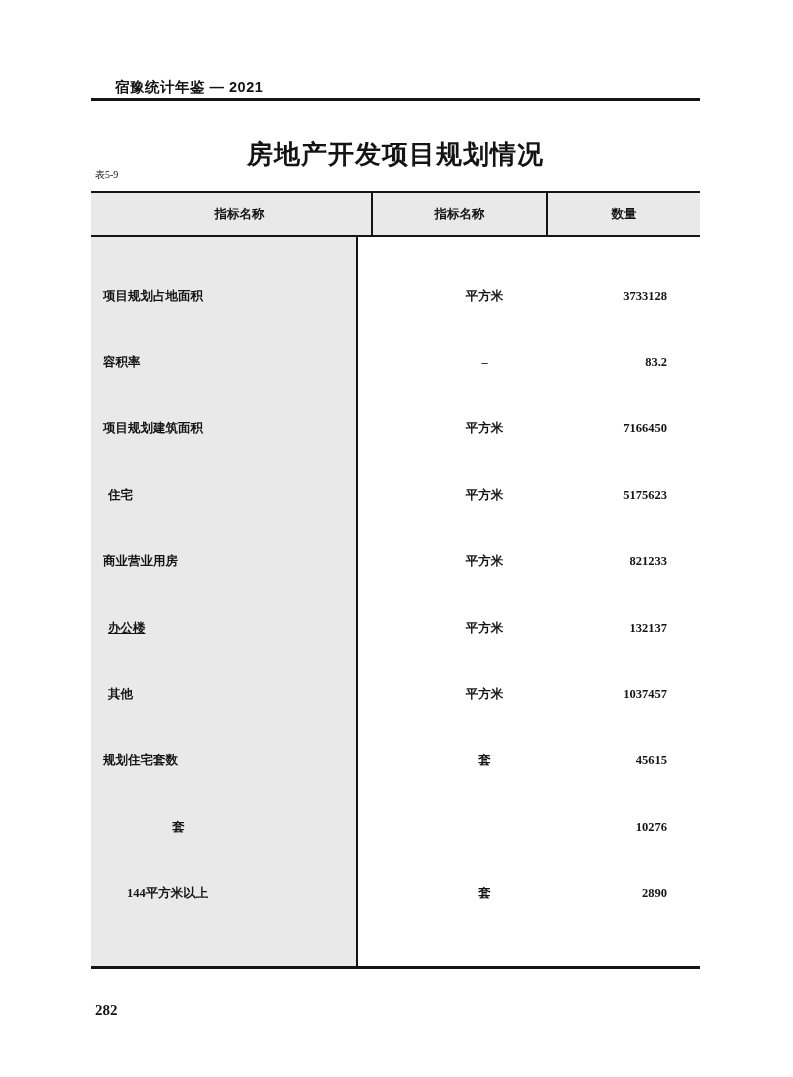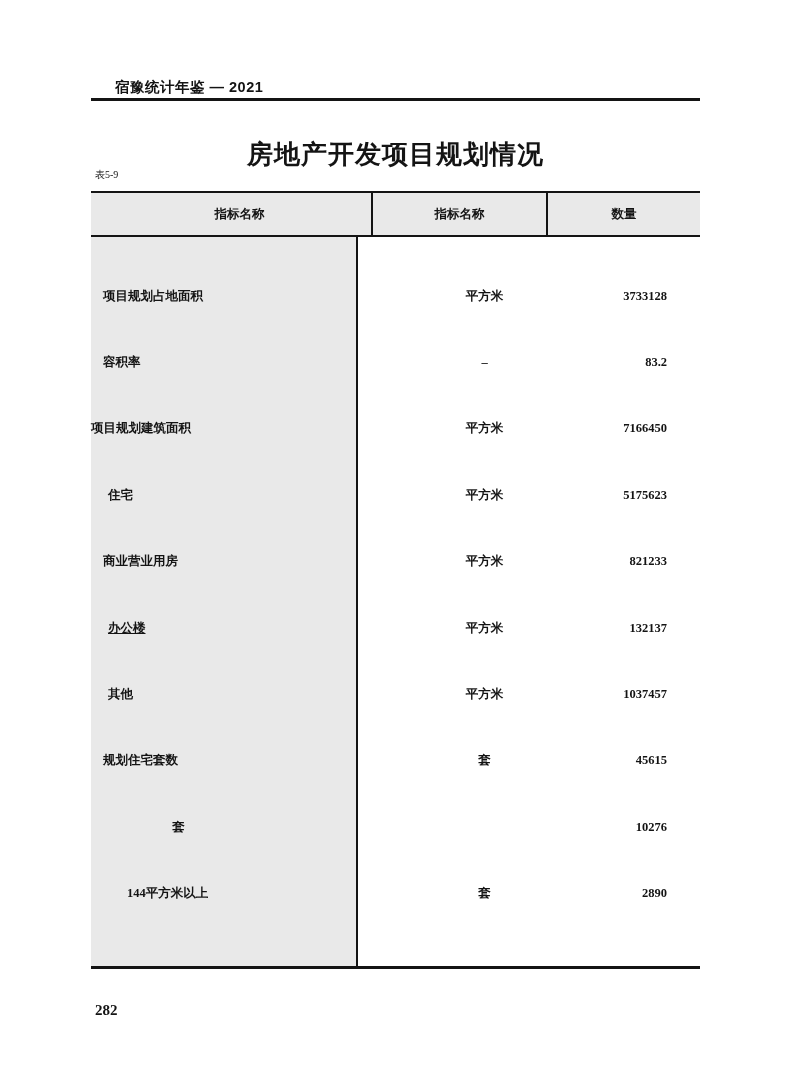--- a/index.html
+++ b/index.html
@@ -93,21 +93,21 @@
       <div class="cell c1" style="padding-left: 12px;">项目规划占地面积</div>
       <div class="cell c2">平方米</div>
       <div class="cell c3">3733128</div>
     </div>
     <div class="trow">
       <div class="cell c1" style="padding-left: 12px;">容积率</div>
       <div class="cell c2">–</div>
       <div class="cell c3">83.2</div>
     </div>
     <div class="trow">
-      <div class="cell c1" style="padding-left: 0;">项目规划建筑面积</div>
+      <div class="cell c1" style="padding-left: 12px;">项目规划建筑面积</div>
       <div class="cell c2">平方米</div>
       <div class="cell c3">7166450</div>
     </div>
     <div class="trow">
       <div class="cell c1" style="padding-left: 17px;">住宅</div>
       <div class="cell c2">平方米</div>
       <div class="cell c3">5175623</div>
     </div>
     <div class="trow">
       <div class="cell c1" style="">商业营业用房</div>

